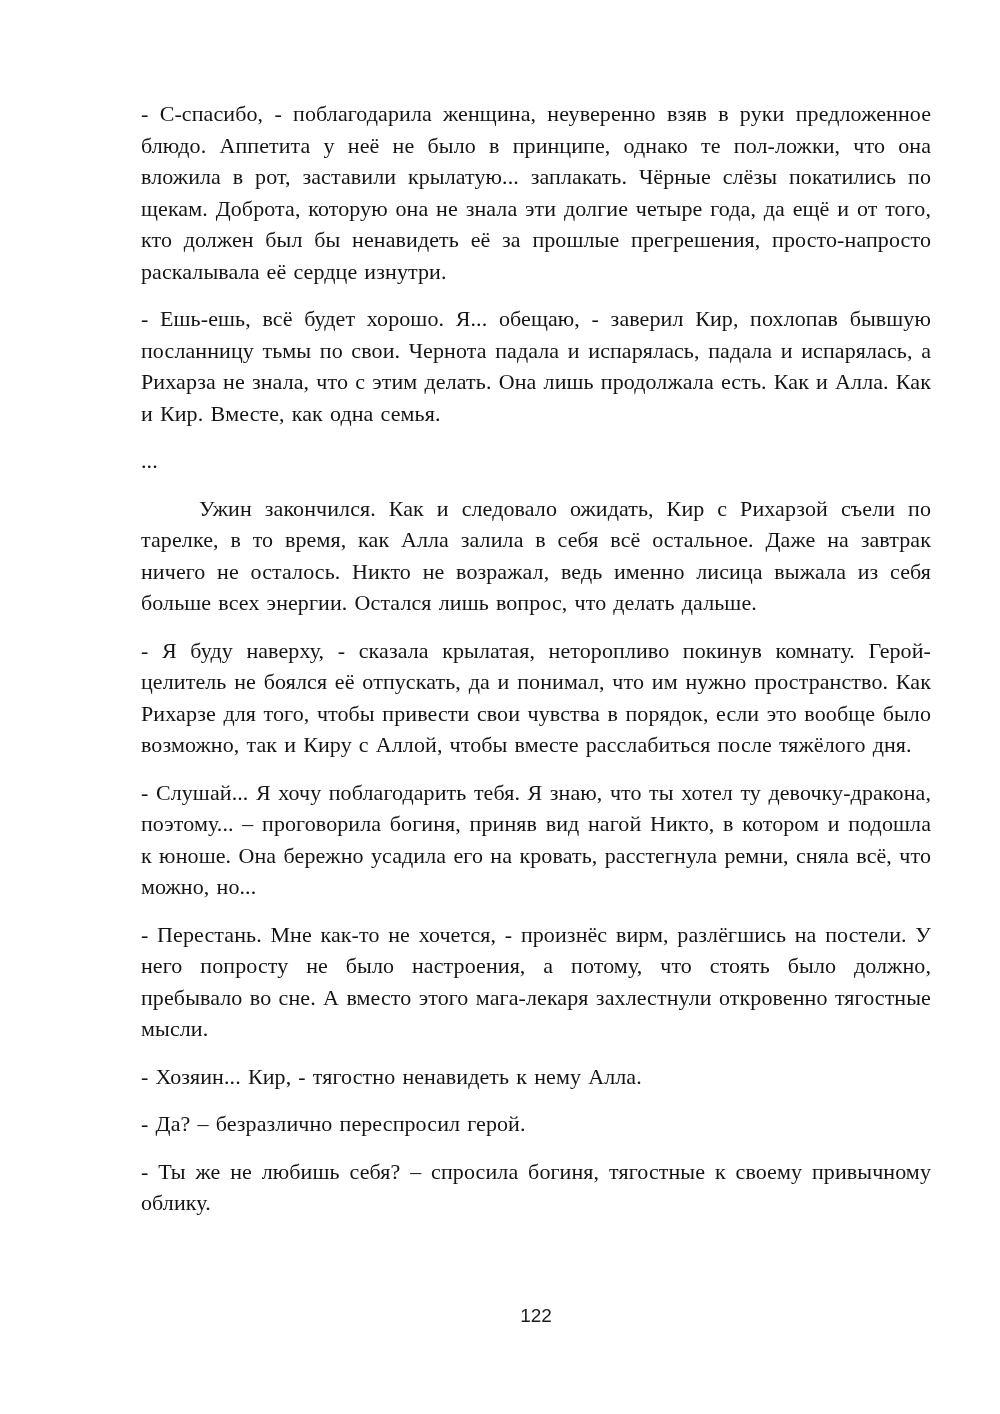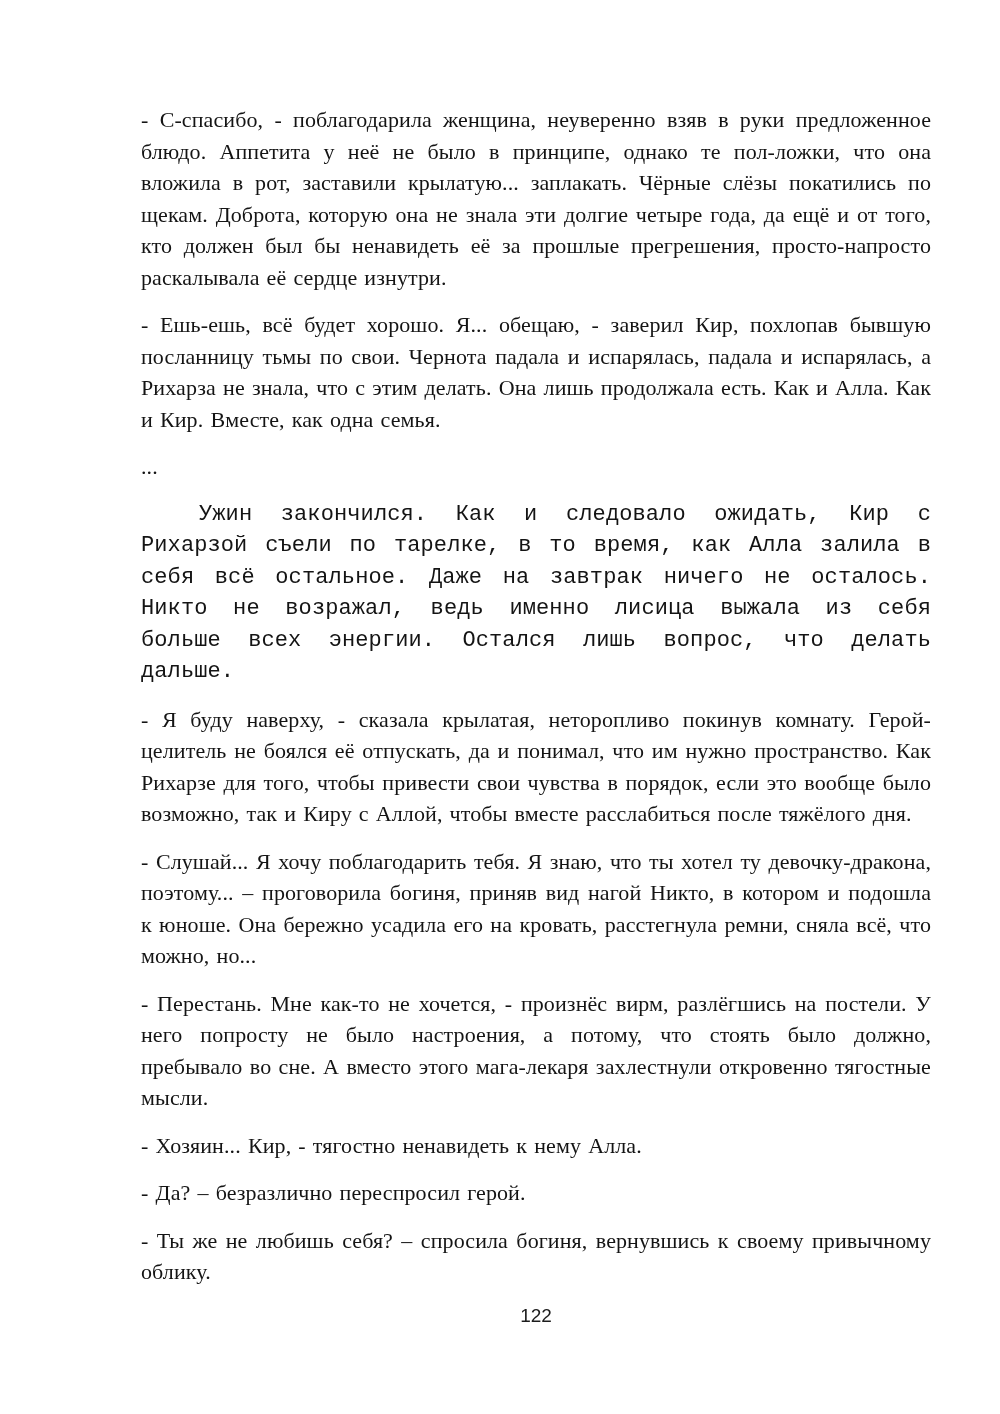--- a/index.html
+++ b/index.html
@@ -16,36 +16,35 @@
     overflow: hidden;
   }
   .page {
     position: absolute;
     inset: 0;
     background: #ffffff;
   }
   .text-block {
     position: absolute;
     left: 141px;
-    top: 104px;
+    top: 98px;
     width: 790px;
   }
   .para {
     margin: 0 0 16px 0;
     font-size: 22px;
     line-height: 31.5px;
     text-align: justify;
     text-align-last: left;
     letter-spacing: 0.1px;
     word-spacing: 1.5px;
     color: #141414;
   }
   .para.indent {
     text-indent: 58px;
-    font-family: Liberation Mono, monospace;
   }
   .page-number {
     position: absolute;
     left: 141px;
     top: 1305px;
     width: 790px;
     text-align: center;
     font-family: "Liberation Sans", sans-serif;
     font-size: 19px;
     color: #1c1c1c;
@@ -59,17 +58,17 @@
     <div>
         <p class="para">- С-спасибо, - поблагодарила женщина, неуверенно взяв в руки предложенное блюдо. Аппетита у неё не было в принципе, однако те пол-ложки, что она вложила в рот, заставили крылатую... заплакать. Чёрные слёзы покатились по щекам. Доброта, которую она не знала эти долгие четыре года, да ещё и от того, кто должен был бы ненавидеть её за прошлые прегрешения, просто-напросто раскалывала её сердце изнутри.</p>
         <p class="para">- Ешь-ешь, всё будет хорошо. Я... обещаю, - заверил Кир, похлопав бывшую посланницу тьмы по свои. Чернота падала и испарялась, падала и испарялась, а Рихарза не знала, что с этим делать. Она лишь продолжала есть. Как и Алла. Как и Кир. Вместе, как одна семья.</p>
         <p class="para">...</p>
         <p class="para indent">Ужин закончился. Как и следовало ожидать, Кир с Рихарзой съели по тарелке, в то время, как Алла залила в себя всё остальное. Даже на завтрак ничего не осталось. Никто не возражал, ведь именно лисица выжала из себя больше всех энергии. Остался лишь вопрос, что делать дальше.</p>
         <p class="para">- Я буду наверху, - сказала крылатая, неторопливо покинув комнату. Герой-целитель не боялся её отпускать, да и понимал, что им нужно пространство. Как Рихарзе для того, чтобы привести свои чувства в порядок, если это вообще было возможно, так и Киру с Аллой, чтобы вместе расслабиться после тяжёлого дня.</p>
         <p class="para">- Слушай... Я хочу поблагодарить тебя. Я знаю, что ты хотел ту девочку-дракона, поэтому... – проговорила богиня, приняв вид нагой Никто, в котором и подошла к юноше. Она бережно усадила его на кровать, расстегнула ремни, сняла всё, что можно, но...</p>
         <p class="para">- Перестань. Мне как-то не хочется, - произнёс вирм, разлёгшись на постели. У него попросту не было настроения, а потому, что стоять было должно, пребывало во сне. А вместо этого мага-лекаря захлестнули откровенно тягостные мысли.</p>
         <p class="para">- Хозяин... Кир, - тягостно ненавидеть к нему Алла.</p>
         <p class="para">- Да? – безразлично переспросил герой.</p>
-        <p class="para">- Ты же не любишь себя? – спросила богиня, вернувшись к своему привычному облику.</p>
+        <p class="para">- Ты же не любишь себя? – спросила богиня, тягостные к своему привычному облику.</p>
       </div>
   </div>
   <div class="page-number">122</div>
 </div>
 
 </body></html>

